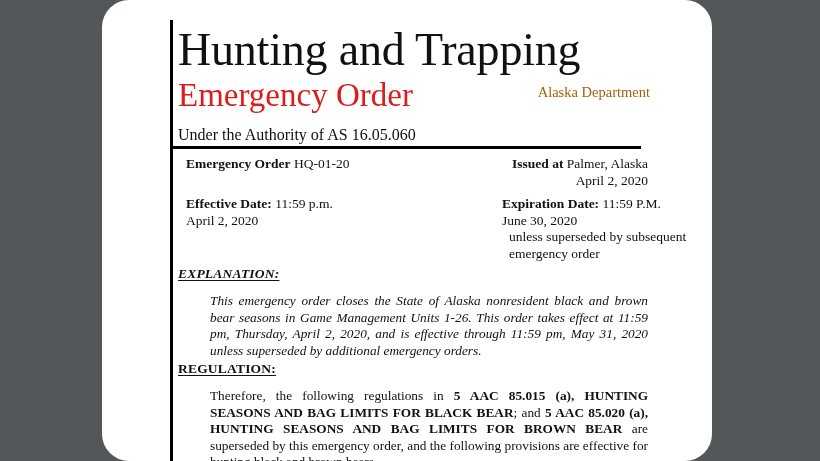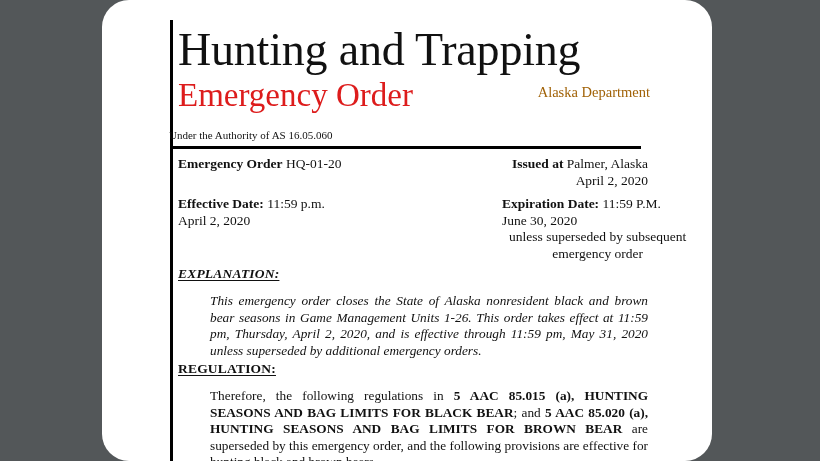--- a/index.html
+++ b/index.html
@@ -76,23 +76,23 @@
     right: 0;
     top: 6px;
     text-align: right;
     font-size: 14.5px;
     line-height: 20px;
     color: #a16207;
     white-space: nowrap;
   }
   .authority {
     position: absolute;
-    left: 67px;
+    left: 76px;
     top: 128px;
-    font-size: 11px;
+    font-size: 16px;
     line-height: 14px;
     color: #111111;
     white-space: nowrap;
   }
 
   
   .masthead-rule {
     position: absolute;
     left: 68px;   
     top: 146px;
@@ -112,36 +112,37 @@
     color: #111111;
   }
   .meta-block {
     position: relative;
     min-height: 18px;
   }
   .meta-block + .meta-block { margin-top: 22px; }
 
   .meta-left {
     display: inline-block;
+    margin-left: 8px;
   }
   .meta-right {
     position: absolute;
     top: 0;
     right: 0;
     text-align: right;
     white-space: nowrap;
   }
   .meta-right-block {
     position: absolute;
     top: 0;
     left: 324px;  
     text-align: left;
     white-space: nowrap;
   }
-  .meta-indent { padding-left: 7px; text-align: center; }
+  .meta-indent { padding-left: 7px; }
   b.lbl { font-weight: bold; }
 
   
   .section {
     position: absolute;
     left: 76px;
     width: 470px;
     color: #111111;
   }
   .section-heading {

